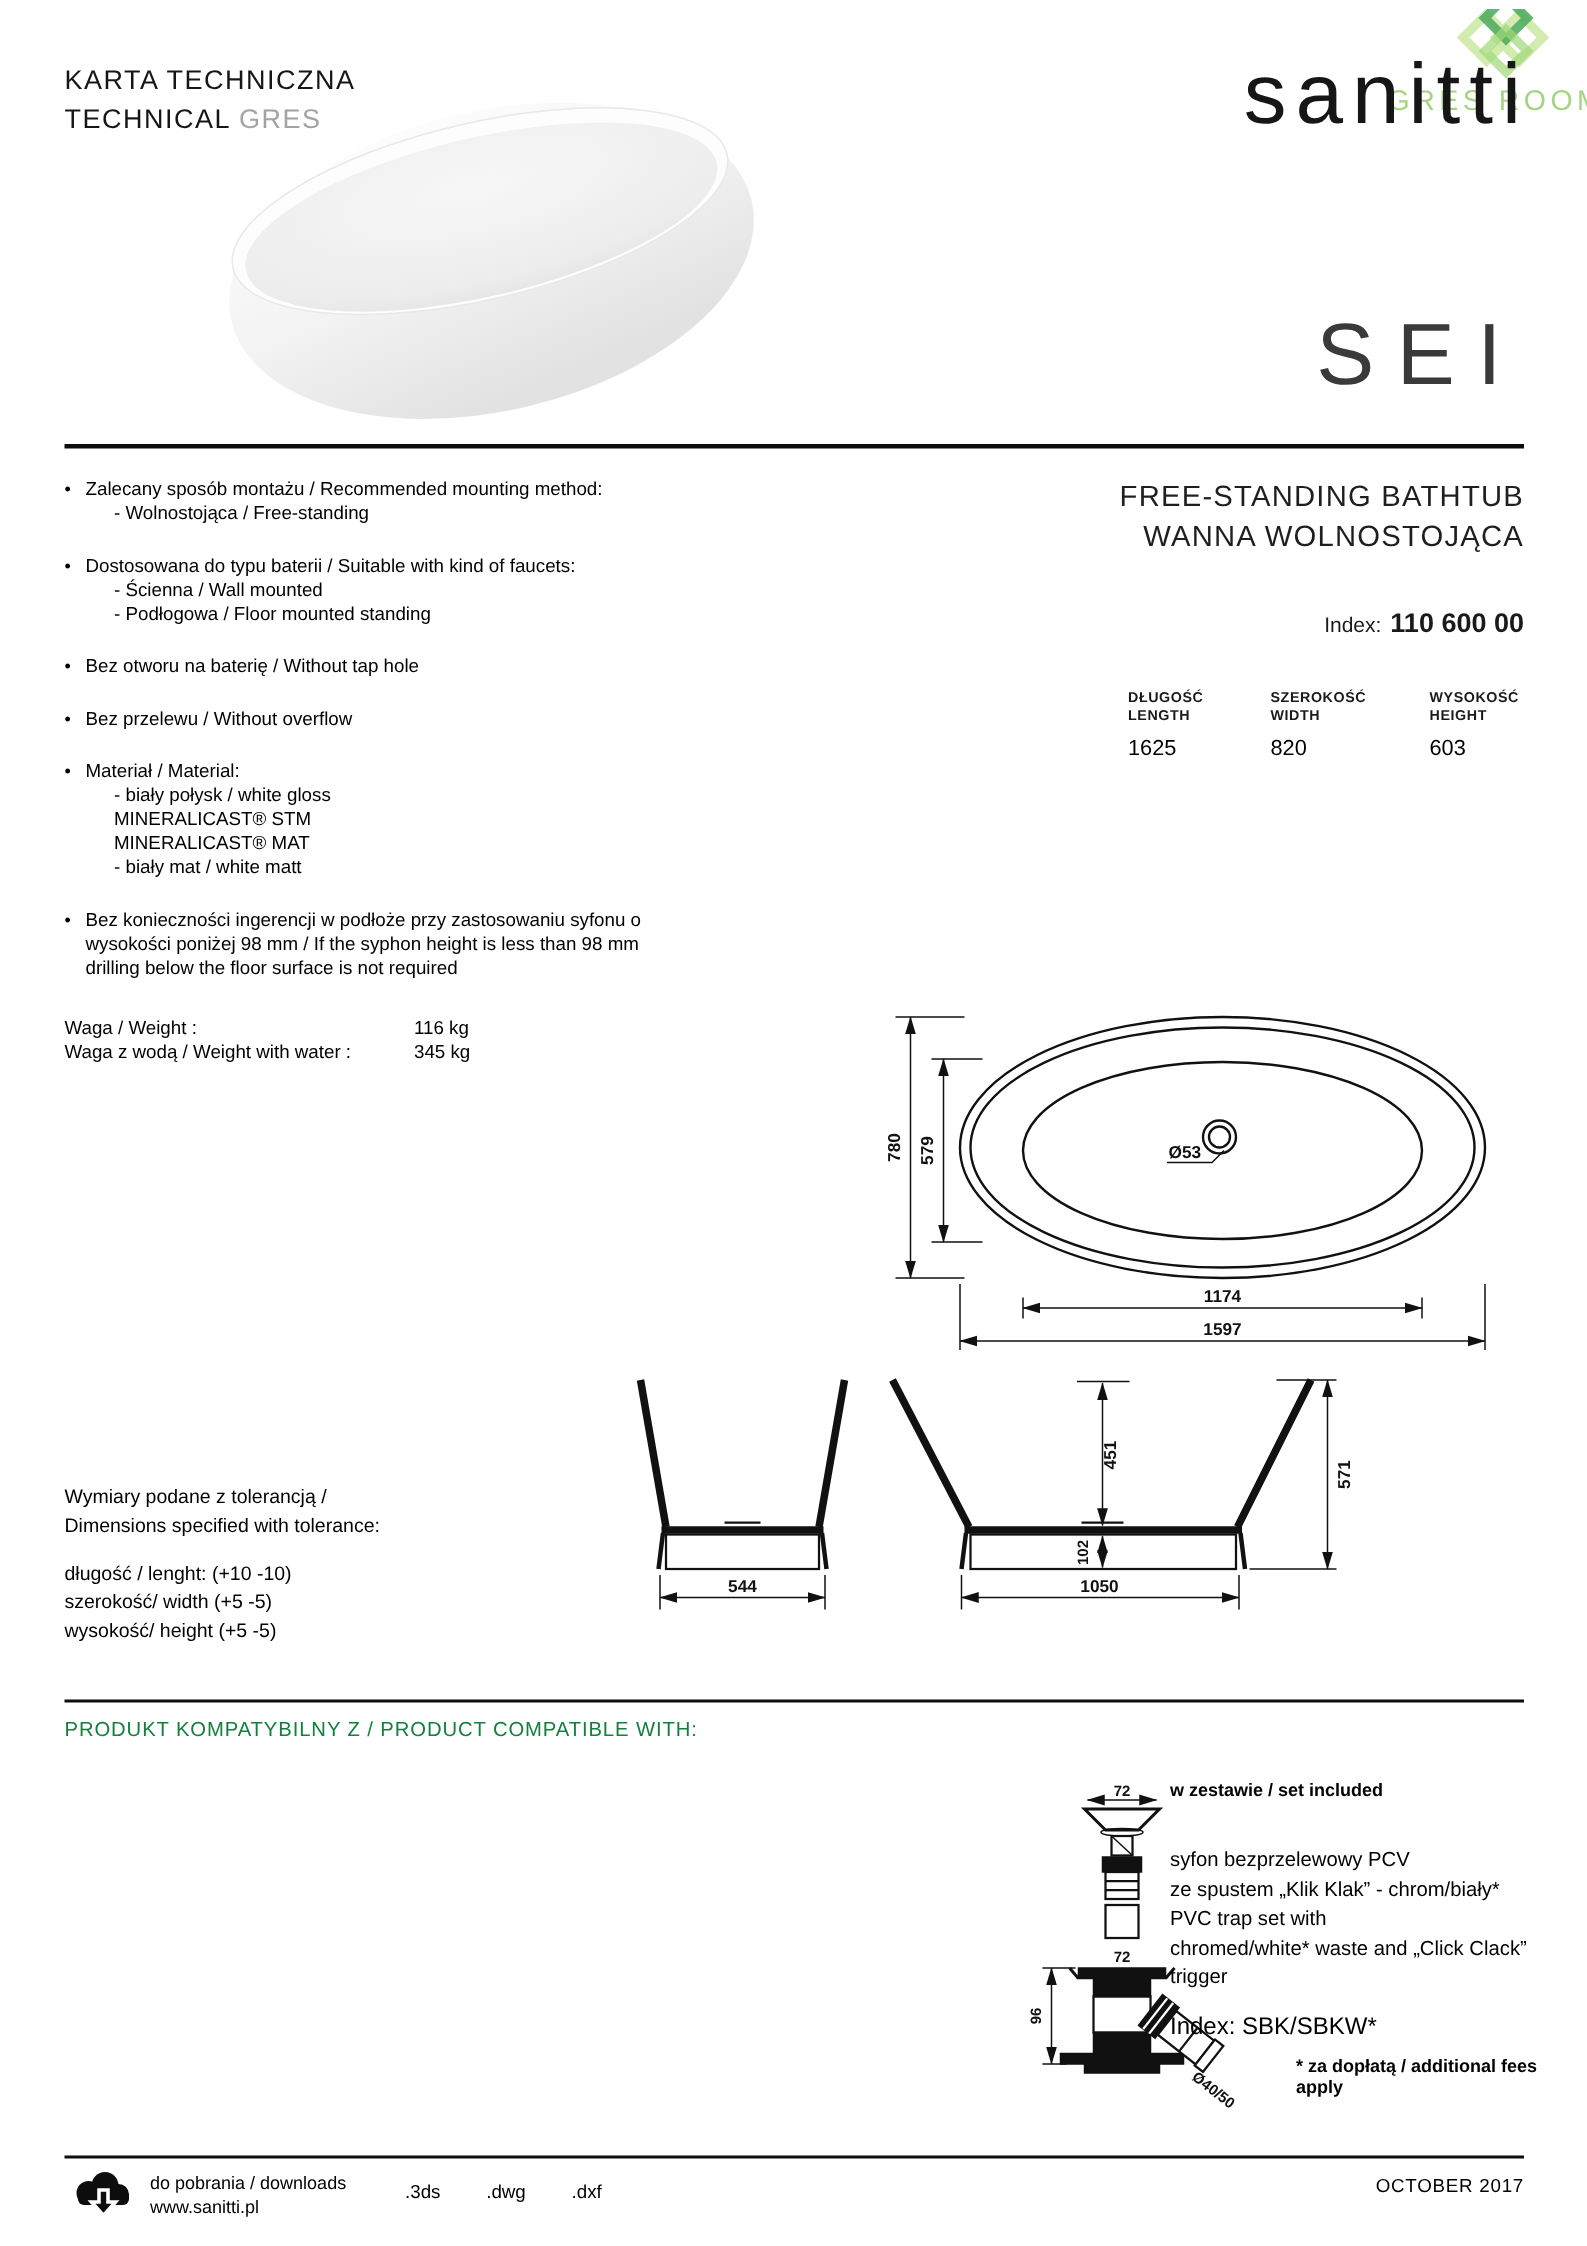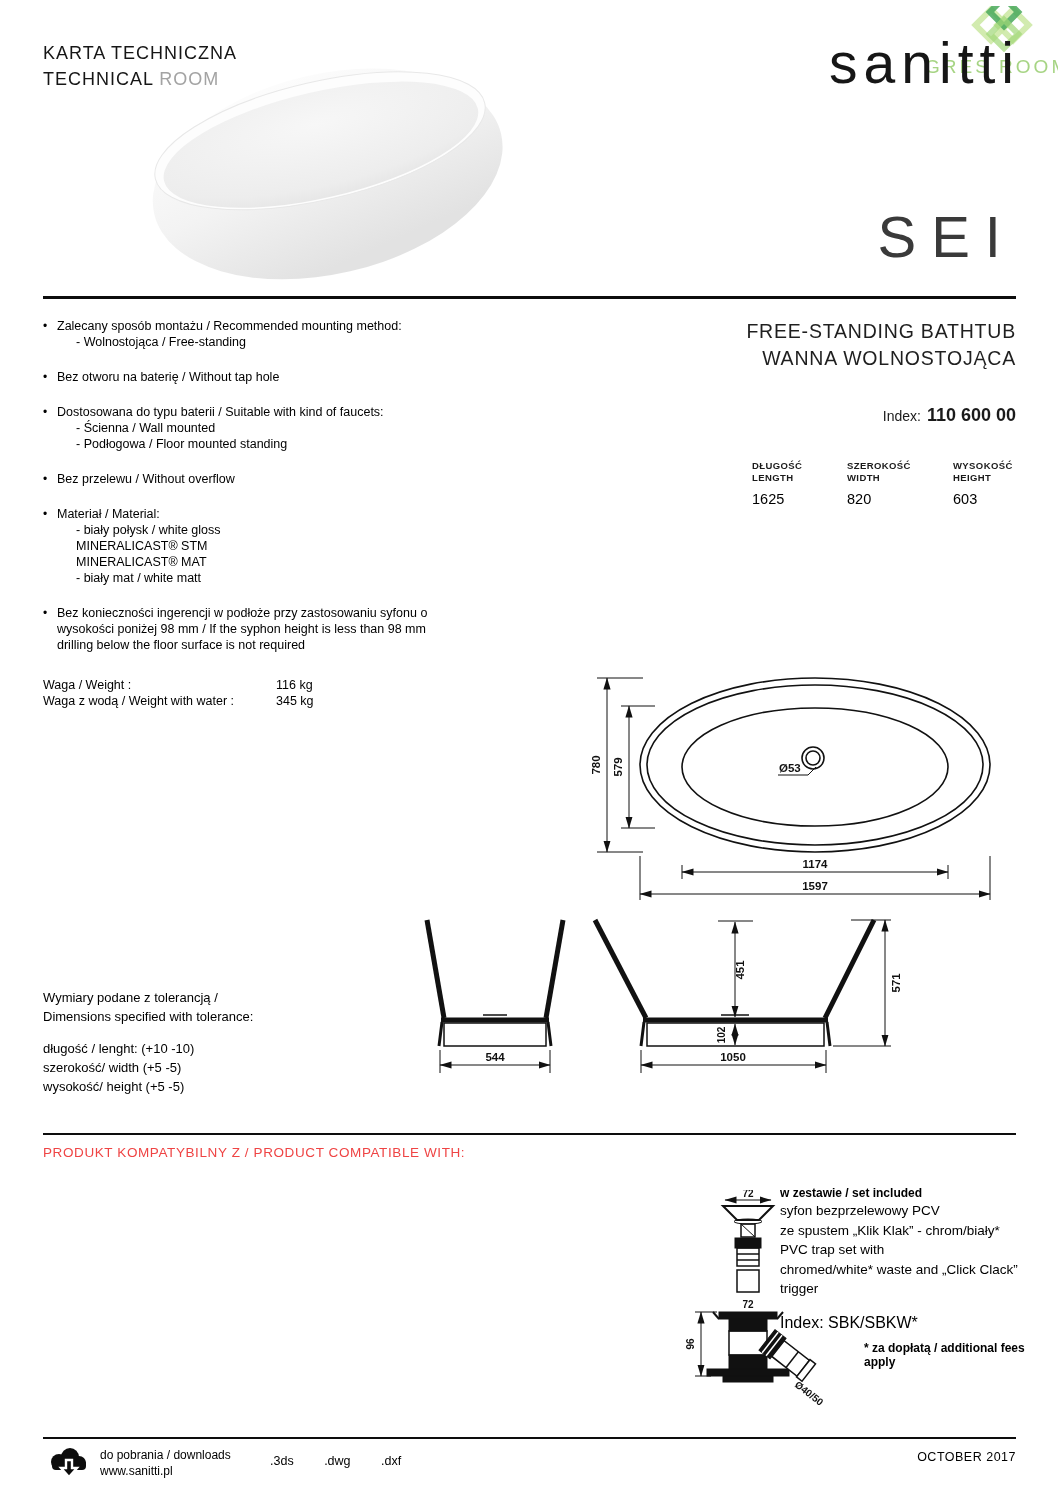--- a/index.html
+++ b/index.html
@@ -46,43 +46,43 @@
   .drawing{position:absolute;}
   .drawing text{font-family:"Liberation Sans",sans-serif;fill:#111;}
   .dim-num{font-size:11.5px;font-weight:700;}
   .dim-num-sm{font-size:10px;font-weight:700;}
 
   
   .tolerance{position:absolute;left:43px;top:988px;font-size:13px;line-height:19px;color:#000;}
   .tolerance .tol-items{margin-top:13px;}
 
   
-  .compat-heading{position:absolute;left:43px;top:1145px;font-size:13.5px;letter-spacing:0.6px;color:#ef4444;}
+  .compat-heading{position:absolute;left:43px;top:1145px;font-size:13.5px;letter-spacing:0.6px;color:#15803d;}
   .compat-text{position:absolute;left:780px;top:1186px;width:262px;color:#000;}
-  .compat-text .set-included{font-size:12px;font-weight:700;margin-bottom:1px;}
+  .compat-text .set-included{font-size:12px;font-weight:700;margin-bottom:30px;}
   .compat-text .desc div{font-size:13.5px;line-height:19.5px;}
   .compat-text .compat-index{font-size:16px;margin-top:15px;}
   .compat-text .compat-note{font-size:12px;font-weight:700;margin-top:9px;padding-left:84px;}
 
   
   .footer-icon{position:absolute;left:45px;top:1447px;}
   .footer-dl{position:absolute;left:100px;top:1447px;font-size:12px;line-height:16px;color:#000;}
   .footer-dl .site{cursor:pointer;}
   .footer-formats{position:absolute;left:270px;top:1454px;font-size:12.5px;color:#000;}
   .footer-formats span{margin-right:27px;cursor:pointer;}
   .footer-date{position:absolute;right:42px;top:1450px;font-size:12.5px;letter-spacing:0.5px;color:#000;}
 </style>
 </head>
 <body>
 
 <div class="page">
 
   <div class="doc-title">
     <div>KARTA TECHNICZNA</div>
-    <div><span>TECHNICAL</span><span class="light"> ROOM</span></div>
+    <div><span>TECHNICAL</span><span class="light"> GRES</span></div>
   </div>
 
   <div class="watermark">
     <svg width="96" height="46" viewBox="0 0 96 46">
       <g fill="none" stroke-width="6">
         <rect x="30" y="8" width="22" height="22" transform="rotate(45 41 19)" stroke="rgba(205,233,166,0.9)"></rect>
         <rect x="52" y="8" width="22" height="22" transform="rotate(45 63 19)" stroke="rgba(205,233,166,0.9)"></rect>
         <rect x="44" y="-4" width="20" height="20" transform="rotate(45 54 6)" stroke="rgba(74,169,92,0.85)"></rect>
         <rect x="44" y="18" width="20" height="20" transform="rotate(45 54 28)" stroke="rgba(160,215,120,0.7)"></rect>
       </g>
@@ -117,26 +117,26 @@
   </svg>
 
   <div class="hr hr1"></div>
 
   <div class="features">
     <div class="feature">
       <div class="feature-main">Zalecany sposób montażu / Recommended mounting method:</div>
       <div class="feature-sub">- Wolnostojąca / Free-standing</div>
     </div>
     <div class="feature">
-      <div class="feature-main">Bez otworu na baterię / Without tap hole</div>
-    </div>
-    <div class="feature">
       <div class="feature-main">Dostosowana do typu baterii / Suitable with kind of faucets:</div>
       <div class="feature-sub">- Ścienna / Wall mounted</div>
       <div class="feature-sub">- Podłogowa / Floor mounted standing</div>
+    </div>
+    <div class="feature">
+      <div class="feature-main">Bez otworu na baterię / Without tap hole</div>
     </div>
     <div class="feature">
       <div class="feature-main">Bez przelewu / Without overflow</div>
     </div>
     <div class="feature">
       <div class="feature-main">Materiał / Material:</div>
       <div class="feature-sub">- biały połysk / white gloss</div>
       <div class="feature-sub">MINERALICAST® STM</div>
       <div class="feature-sub">MINERALICAST® MAT</div>
       <div class="feature-sub">- biały mat / white matt</div>

